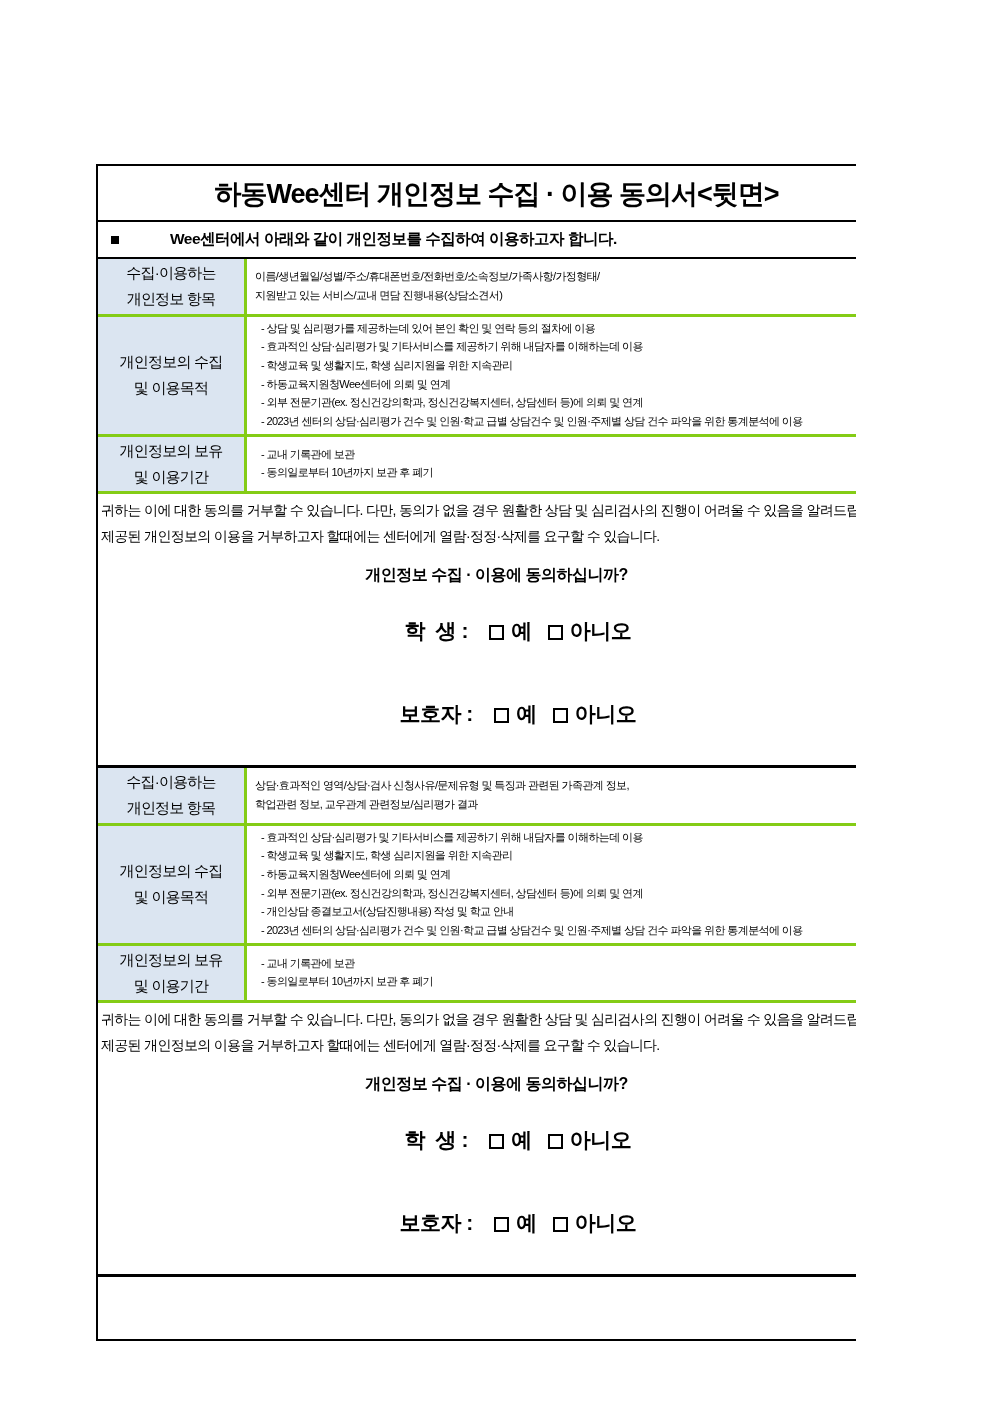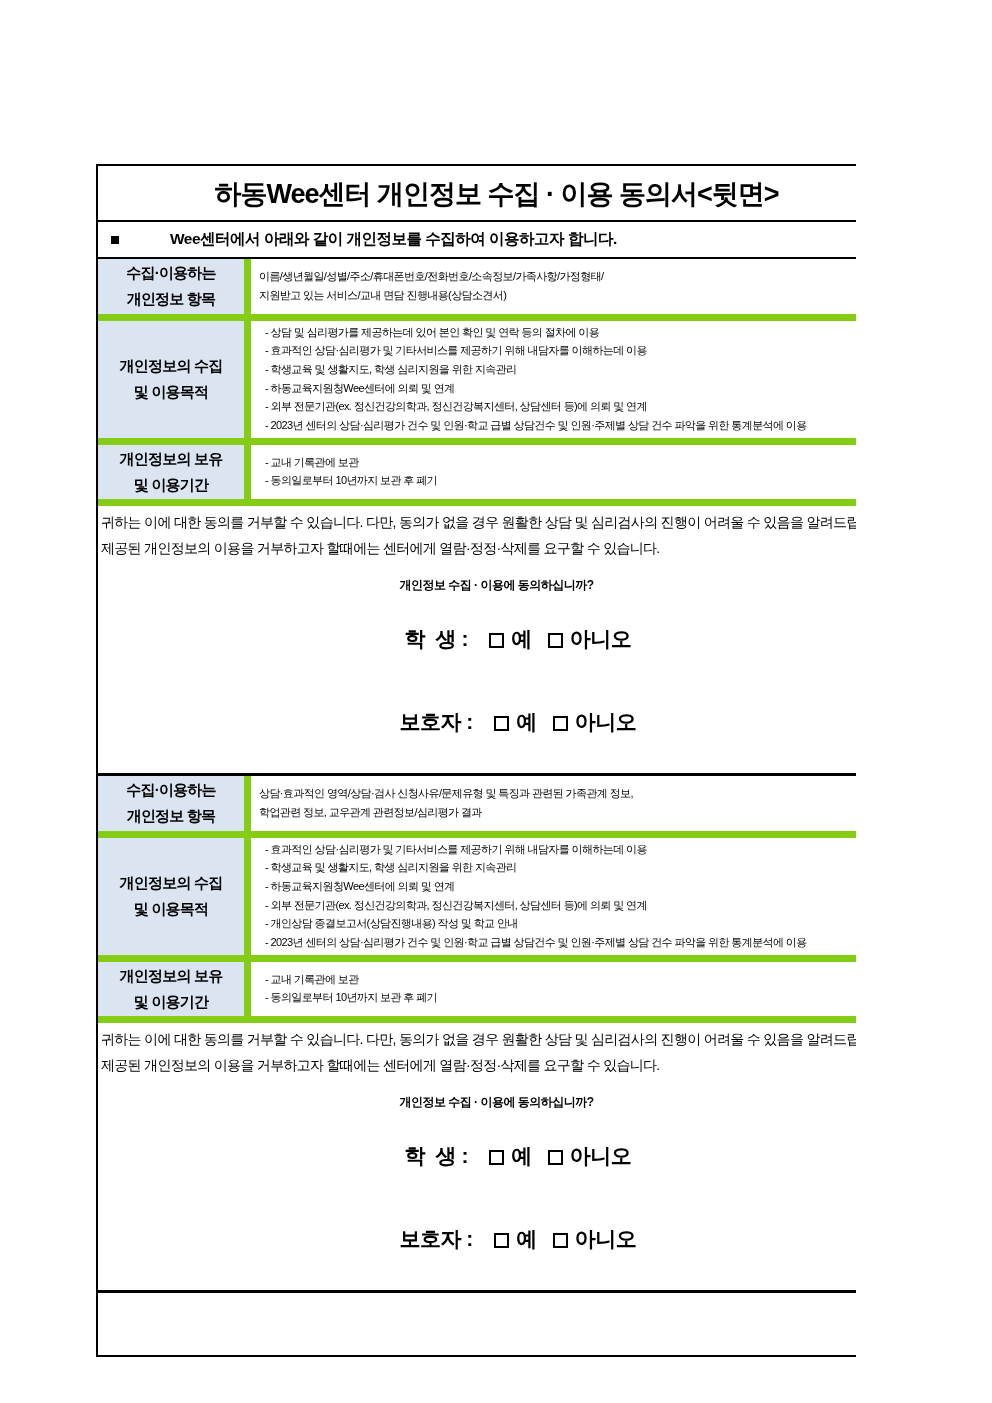--- a/index.html
+++ b/index.html
@@ -8,33 +8,33 @@
   .doc { position:absolute; left:96px; top:164px; width:801px; border:2px solid #000; background:#fff; box-sizing:border-box; }
 
   .title-row { text-align:center; padding:10px 4px 8px; border-bottom:2px solid #000; }
   .title { font-size:27px; font-weight:bold; letter-spacing:-1px; }
 
   .sec-header { display:flex; align-items:center; padding:7px 10px 7px 13px; border-bottom:2px solid #000;gap:42px; }
   .sq { width:8px; height:8px; background:#000; flex:0 0 auto; margin-right:9px; }
   .sec-header-text { font-weight:bold; font-size:15.5px; letter-spacing:-0.5px; }
 
   table.info { width:100%; border-collapse:collapse; table-layout:fixed; }
-  table.info td { border:7px solid #84cc16; vertical-align:middle; }
+  table.info td { border:3px solid #84cc16; vertical-align:middle; }
   table.info td:first-child { border-left:none; }
   table.info td:last-child { border-right:none; }
   table.info tr:first-child td { border-top:none; }
-  td.lbl { width:144px; background:#dbe5f1; font-weight:bold; text-align:center;
+  td.lbl { width:144px; background:#dbe5f1; font-weight:normal; text-align:center;
            font-size:15px; line-height:1.75; white-space:pre-line; letter-spacing:-0.8px; }
   td.cnt { padding:2px 4px 3px 8px; font-size:11px; line-height:1.7; letter-spacing:-0.6px; }
   .li { padding-left:17px; text-indent:-11px; }
 
   .note { padding:4px 3px 6px; font-size:14px; line-height:1.82; letter-spacing:-0.7px; }
 
   .consent { text-align:center; padding:2px 0 13px; border-bottom:3px solid #000; }
-  .q { font-weight:bold; font-size:12px; margin:8px 0 4px; letter-spacing:-0.5px; }
+  .q { font-weight:bold; font-size:16px; margin:8px 0 4px; letter-spacing:-0.5px; }
   .crow { font-size:21px; font-weight:bold; margin-top:7px; white-space:pre; letter-spacing:-0.5px; }
   .cb { display:inline-block; width:15px; height:15px; border:2px solid #000;
         box-sizing:border-box; vertical-align:-2px; margin:0 7px 0 16px; background:#fff; }
 
   .sig { padding:36px 0 26px; }
 </style>
 </head>
 <body>
 
 <div class="page">

